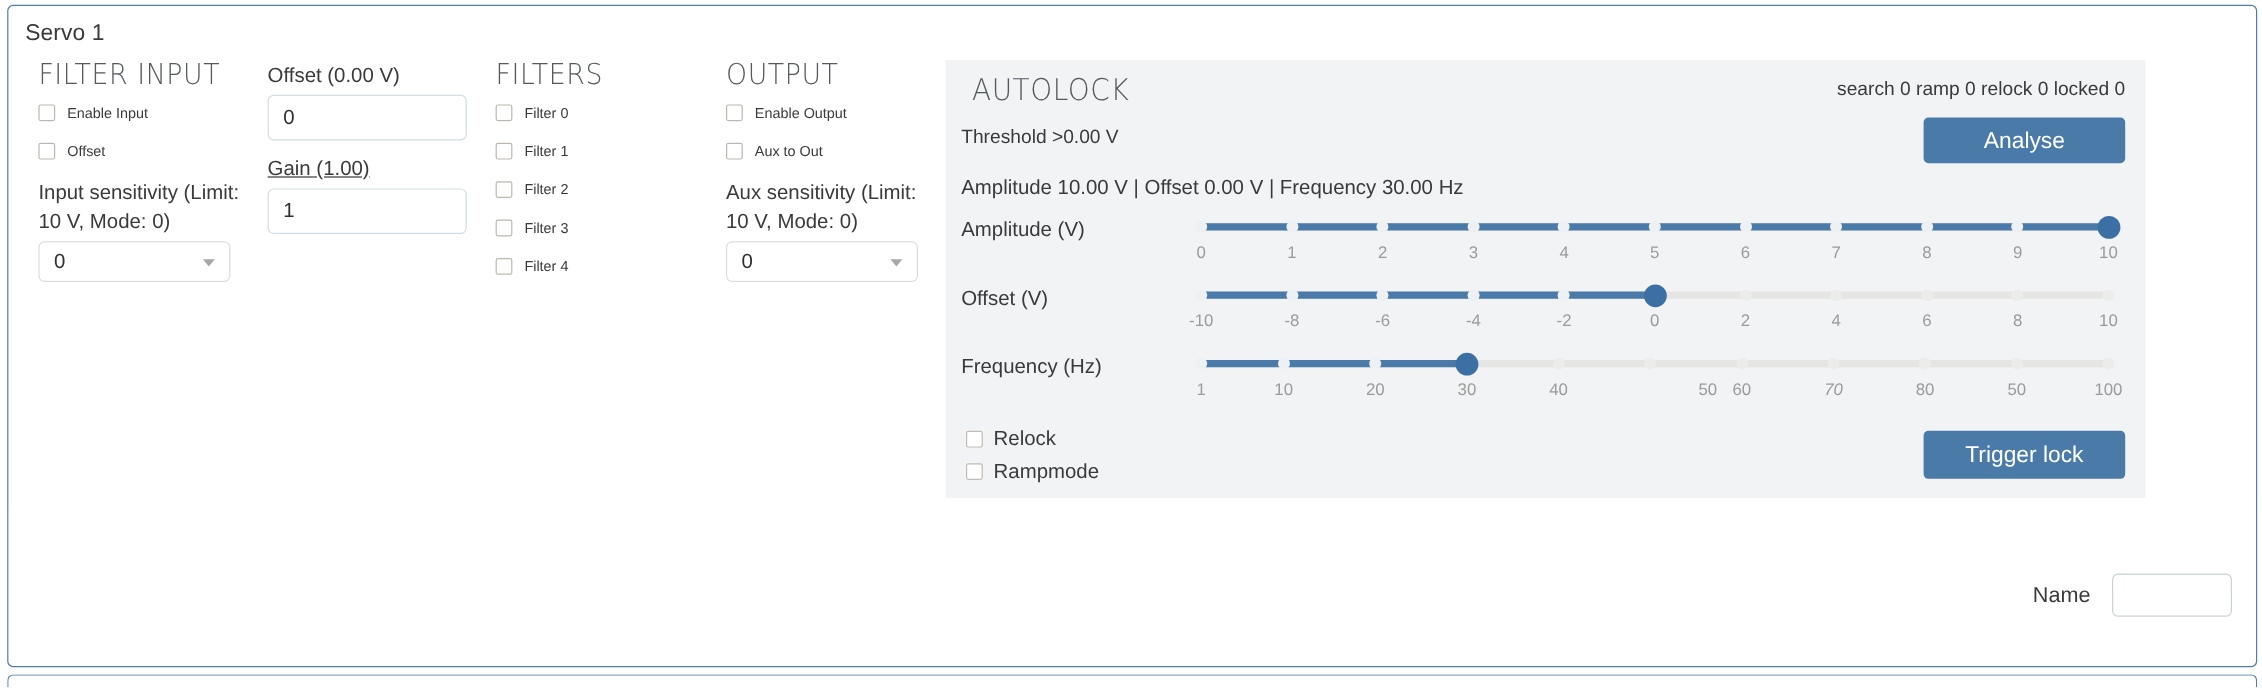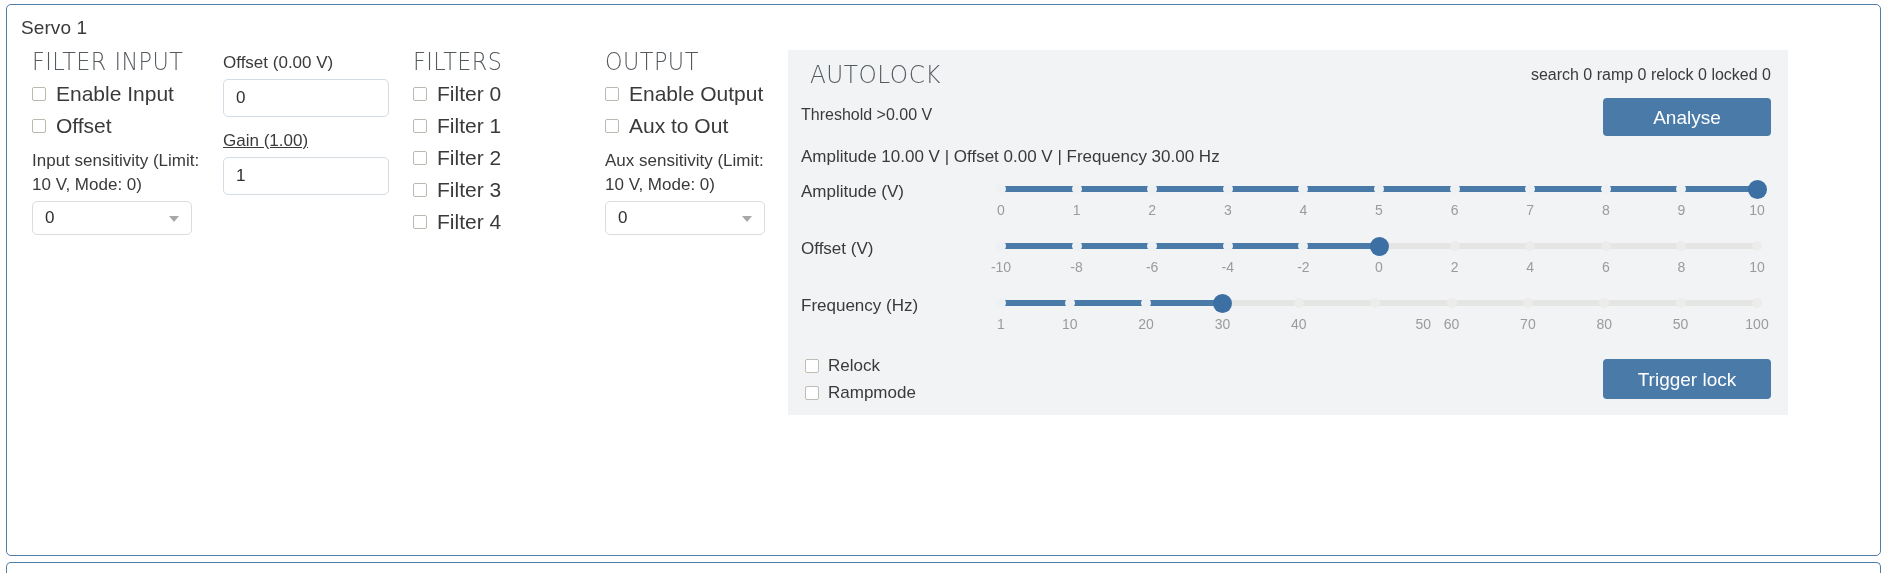--- a/index.html
+++ b/index.html
@@ -75,21 +75,21 @@
     height: 18px;
   }
   .cb {
     width: 14px; height: 14px;
     border: 1px solid #bdb8b0;
     border-radius: 2px;
     background: #fff;
     flex: 0 0 auto;
   }
   .check-label {
-    font-size: 21px;
+    font-size: 12px;
     color: #3a3a3a;
     line-height: 18px;
     white-space: nowrap;
   }
 
   .field-label {
     font-size: 17px;
     color: #3a3a3a;
     line-height: 24px;
     margin-bottom: 4px;
@@ -457,37 +457,41 @@
             <div class="tick-label" style="left: 19.1919%;">20</div>
             <div class="tick-dot on" style="left: 29.2929%;"></div>
             <div class="tick-label" style="left: 29.2929%;">30</div>
             <div class="tick-dot" style="left: 39.3939%;"></div>
             <div class="tick-label" style="left: 39.3939%;">40</div>
             <div class="tick-dot" style="left: 49.4949%;"></div>
             <div class="tick-label" style="left: 49.4949%; margin-left: 48px;">50</div>
             <div class="tick-dot" style="left: 59.596%;"></div>
             <div class="tick-label" style="left: 59.596%;">60</div>
             <div class="tick-dot" style="left: 69.697%;"></div>
-            <div class="tick-label" style="left: 69.697%;">70</div>
+            <div class="tick-label" style="left: 69.697%; font-style: italic;">70</div>
             <div class="tick-dot" style="left: 79.798%;"></div>
             <div class="tick-label" style="left: 79.798%;">80</div>
             <div class="tick-dot" style="left: 89.899%;"></div>
             <div class="tick-label" style="left: 89.899%;">50</div>
             <div class="tick-dot" style="left: 100%;"></div>
             <div class="tick-label" style="left: 100%;">100</div>
             <div class="handle" style="left: 29.2929%;"></div>
           </div>
       </div>
 
       <div class="al-check c1">
         <span class="cb"></span>
         <span class="check-label">Relock</span>
       </div>
       <div class="al-check c2">
         <span class="cb"></span>
         <span class="check-label">Rampmode</span>
       </div>
     </div>
 
+    <div class="name-row">
+      <span class="name-label">Name</span>
+      <input class="name-input" placeholder="" style="">
+    </div>
   </div>
 
   <div class="bottom-strip"></div>
 </div>
 
 </body></html>

